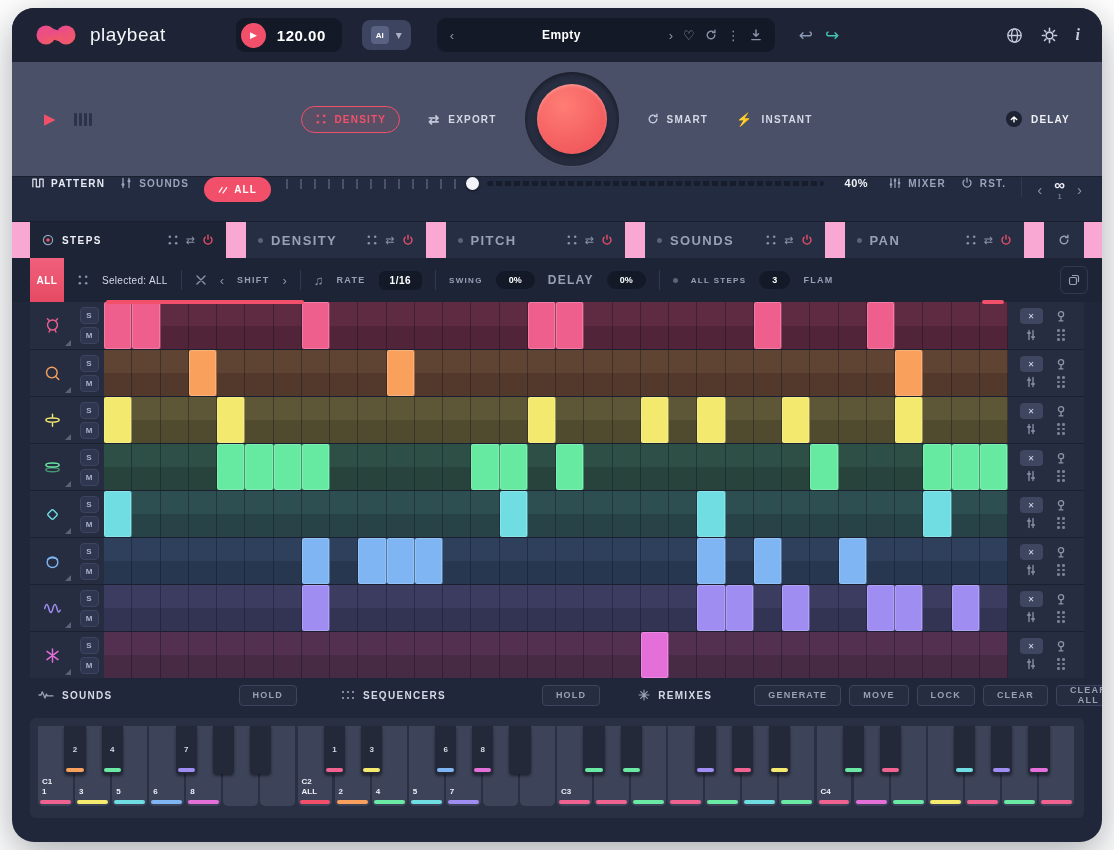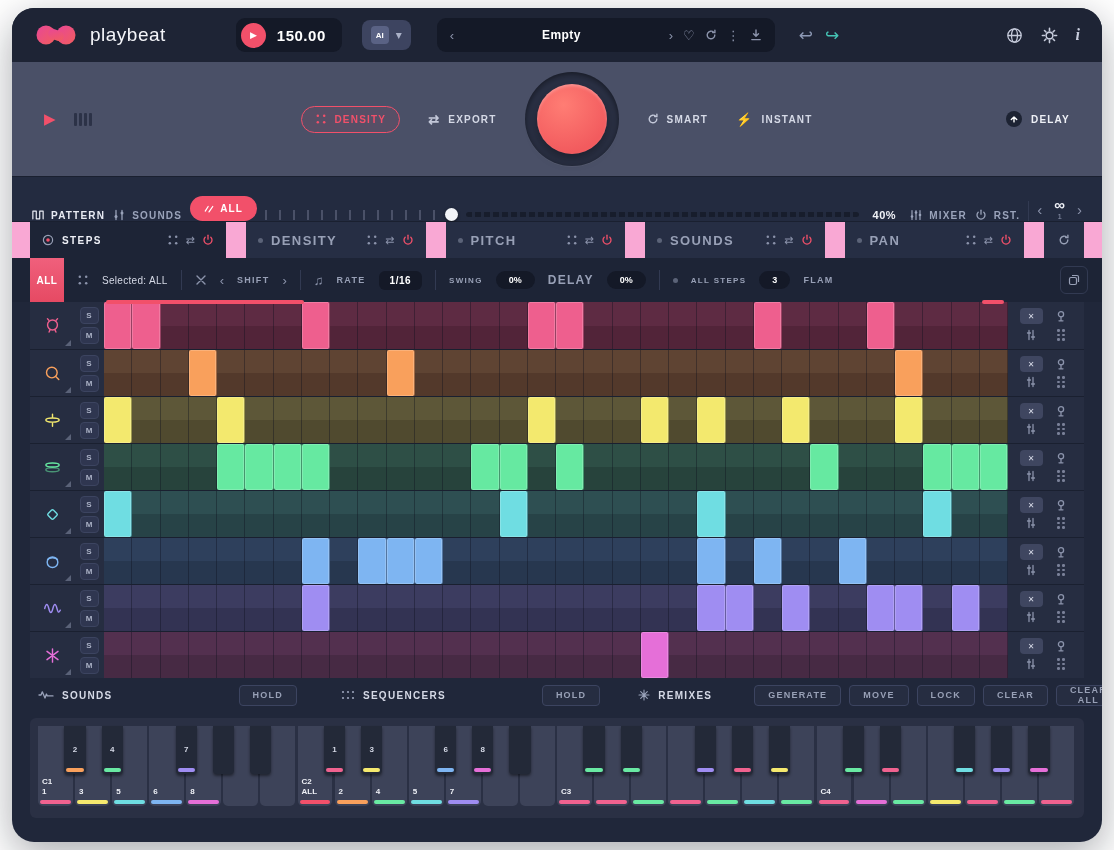--- a/index.html
+++ b/index.html
@@ -47,21 +47,21 @@
   .rgroup .gico{color:#c3c8d9;font-size:13px;display:flex;}
   .bigwrap{width:94px;height:94px;border-radius:50%;background:#2b3145;display:flex;align-items:center;
     justify-content:center;box-shadow:inset 0 2px 6px rgba(0,0,0,.5),0 1px 0 rgba(255,255,255,.06);}
   .bigbtn{width:70px;height:70px;border-radius:50%;border:none;cursor:pointer;
     background:radial-gradient(circle at 38% 30%,#ff7d74,#f25b5e 72%);
     box-shadow:0 5px 12px rgba(0,0,0,.35), inset 0 2px 3px rgba(255,255,255,.25);}
   .rand-right{width:160px;display:flex;justify-content:flex-end;}
 
   
   .patternbar{height:46px;background:#232b40;border-top:1px solid #1a2030;border-bottom:1px solid #1a2030;
-    display:flex;align-items:flex-end;padding:0 20px;gap:8px;}
+    display:flex;align-items:flex-start;padding:0 20px;gap:15px;}
   .pgroup{display:flex;align-items:center;gap:7px;color:#9aa3ba;font-size:10px;font-weight:bold;
     letter-spacing:1.2px;cursor:pointer;}
   .pgroup.bright{color:#e8ebf3;}
   .allpill{display:flex;align-items:center;gap:6px;background:#f2506a;color:#fff;border-radius:14px;
     height:25px;padding:0 14px;font-size:10px;font-weight:bold;letter-spacing:1.2px;cursor:pointer;}
   .slider{flex:1;display:flex;align-items:center;gap:8px;min-width:200px;cursor:pointer;}
   .ticks{height:10px;flex:0 0 172px;background:repeating-linear-gradient(90deg,#4a5168 0 2px,transparent 2px 14px);}
   .knob{width:13px;height:13px;background:#f2f4f8;border-radius:50%;box-shadow:0 1px 3px rgba(0,0,0,.5);}
   .dashes{height:5px;flex:1;border-radius:3px;background:repeating-linear-gradient(90deg,#171d2c 0 6px,#222a3e 6px 9px);}
   .pct{color:#f0f2f7;font-size:11px;font-weight:bold;letter-spacing:.5px;margin:0 6px;}
@@ -166,21 +166,21 @@
           </defs>
         <circle cx="12" cy="13" r="9.5" fill="url(#lg)"></circle>
         <circle cx="32" cy="13" r="9.5" fill="url(#lg)"></circle>
         <rect x="14" y="8" width="16" height="10" rx="5" transform="rotate(18 22 13)" fill="url(#lg)"></rect>
       </svg>
       <span class="title">playbeat</span>
     </div>
 
     <div class="bpmbox">
       <button class="playbtn">▶</button>
-      <span class="bpm">150.00</span>
+      <span class="bpm">120.00</span>
     </div>
 
     <div class="aibtn">
       <span class="aichip">AI</span>
       <span class="chev">▾</span>
     </div>
 
     <div class="presetbar">
       <span class="pico">‹</span>
       <span class="preset-name">Empty</span>

